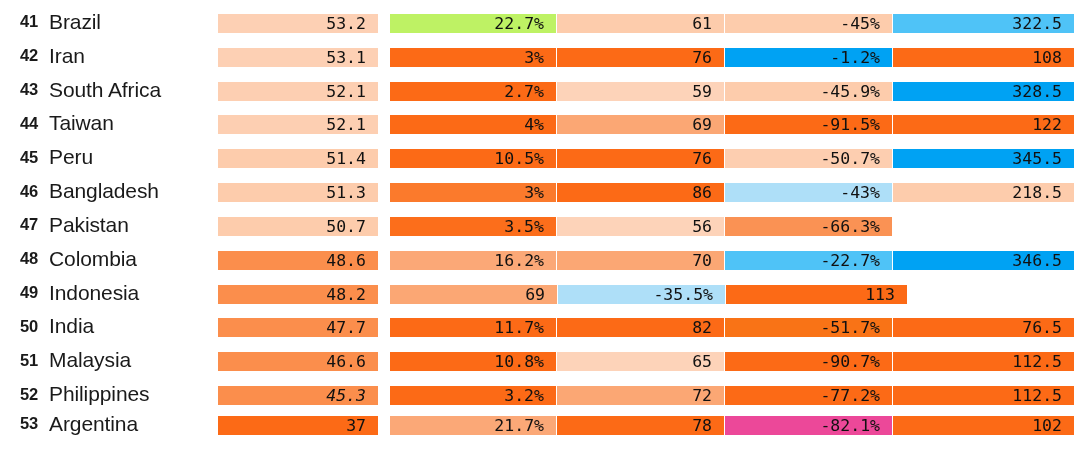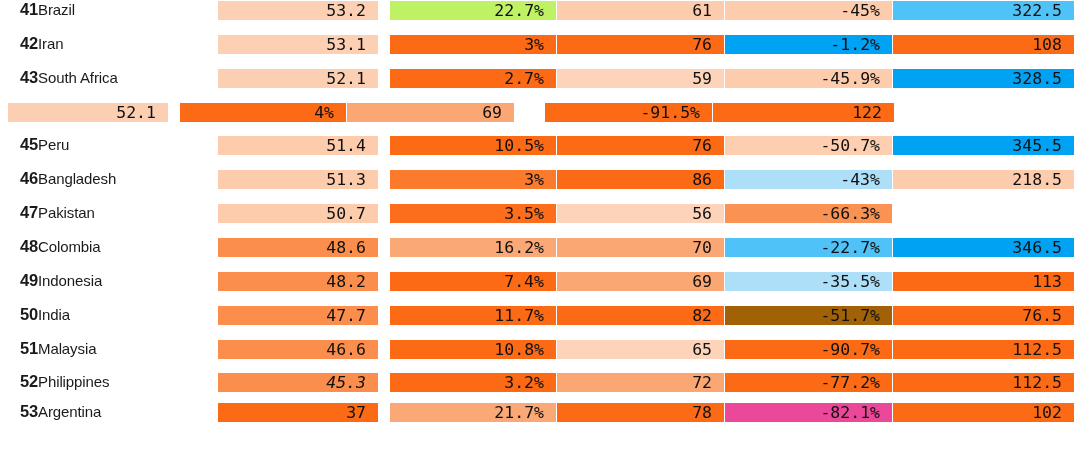--- a/index.html
+++ b/index.html
@@ -22,21 +22,21 @@
     height: 450px;
     background: #ffffff;
   }
 
   .row {
     position: absolute;
     left: 0;
     width: 1064px;
     height: 33.85px;
     display: flex;
-    align-items: flex-start;
+    align-items: flex-end;
   }
 
   
   .label-cell {
     width: 210px;
     flex: 0 0 210px;
     display: flex;
     align-items: center;
     padding-left: 8px;
     box-sizing: border-box;
@@ -45,22 +45,23 @@
   }
   .rank {
     font-weight: bold;
     font-size: 16.5px;
     width: 30px;
     text-align: right;
     flex: 0 0 30px;
     letter-spacing: -0.2px;
   }
   .country {
-    font-size: 15px;
+    font-size: 21px;
     font-weight: normal;
+    margin-left: 11px;
     white-space: nowrap;
     letter-spacing: -0.1px;
   }
 
   
   .gap-a { flex: 0 0 8px; background: #ffffff; }
   
   .gap-b { flex: 0 0 12px; background: #ffffff; }
 
   .cell {
@@ -119,26 +120,30 @@
       </div>
       <div class="gap-a"></div>
       <div class="cell c1" style="background-color: rgb(253, 207, 178);">52.1</div>
       <div class="gap-b"></div>
       <div class="cell c2" style="background-color: rgb(252, 106, 22);">2.7%</div>
       <div class="cell c3" style="background-color: rgb(253, 211, 185);">59</div>
       <div class="cell c4" style="background-color: rgb(253, 204, 172);">-45.9%</div>
       <div class="cell c5" style="background-color: rgb(0, 162, 243);">328.5</div>
     </div>
     <div class="row" style="top: 101.55px;">
+      <div class="label-cell">
+        <span class="rank">44</span>
+        <span class="country">Taiwan</span>
+      </div>
       <div class="gap-a"></div>
       <div class="cell c1" style="background-color: rgb(253, 207, 178);">52.1</div>
       <div class="gap-b"></div>
       <div class="cell c2" style="background-color: rgb(252, 106, 22);">4%</div>
       <div class="cell c3" style="background-color: rgb(251, 167, 116);">69</div>
-      <div class="cell c4" style="background-color: rgb(252, 106, 22); margin-left: 30px;">-91.5%</div>
+      <div class="cell c4" style="background-color: rgb(252, 106, 22);">-91.5%</div>
       <div class="cell c5" style="background-color: rgb(252, 106, 22);">122</div>
     </div>
     <div class="row" style="top: 135.4px;">
       <div class="label-cell">
         <span class="rank">45</span>
         <span class="country">Peru</span>
       </div>
       <div class="gap-a"></div>
       <div class="cell c1" style="background-color: rgb(253, 204, 172);">51.4</div>
       <div class="gap-b"></div>
@@ -186,36 +191,35 @@
       <div class="cell c5" style="background-color: rgb(0, 162, 243);">346.5</div>
     </div>
     <div class="row" style="top: 270.8px;">
       <div class="label-cell">
         <span class="rank">49</span>
         <span class="country">Indonesia</span>
       </div>
       <div class="gap-a"></div>
       <div class="cell c1" style="background-color: rgb(251, 142, 76);">48.2</div>
       <div class="gap-b"></div>
-      <div class="cell c2" style="background-color: rgb(252, 106, 22);">7.4%</div>
       <div class="cell c3" style="background-color: rgb(251, 167, 116);">69</div>
       <div class="cell c4" style="background-color: rgb(174, 223, 248);">-35.5%</div>
       <div class="cell c5" style="background-color: rgb(252, 106, 22);">113</div>
     </div>
     <div class="row" style="top: 304.65px;">
       <div class="label-cell">
         <span class="rank">50</span>
         <span class="country">India</span>
       </div>
       <div class="gap-a"></div>
       <div class="cell c1" style="background-color: rgb(251, 142, 76);">47.7</div>
       <div class="gap-b"></div>
       <div class="cell c2" style="background-color: rgb(252, 106, 22);">11.7%</div>
       <div class="cell c3" style="background-color: rgb(252, 106, 22);">82</div>
-      <div class="cell c4" style="background-color: #a16207;">-51.7%</div>
+      <div class="cell c4" style="background-color: #f97316;">-51.7%</div>
       <div class="cell c5" style="background-color: rgb(252, 106, 22);">76.5</div>
     </div>
     <div class="row" style="top: 338.5px;">
       <div class="label-cell">
         <span class="rank">51</span>
         <span class="country">Malaysia</span>
       </div>
       <div class="gap-a"></div>
       <div class="cell c1" style="background-color: rgb(251, 142, 76);">46.6</div>
       <div class="gap-b"></div>

